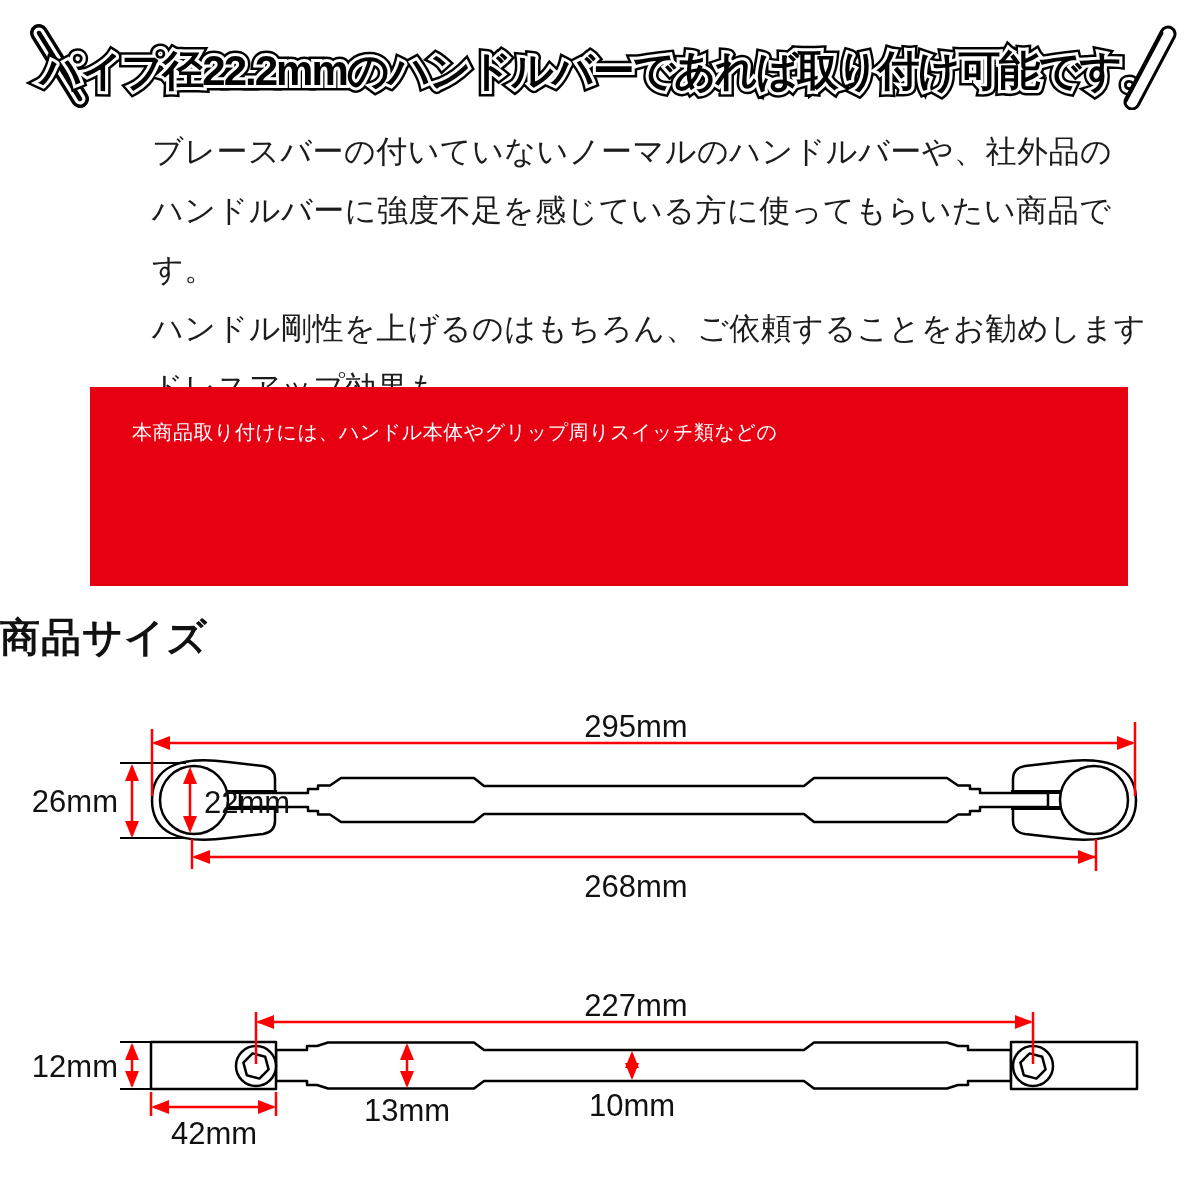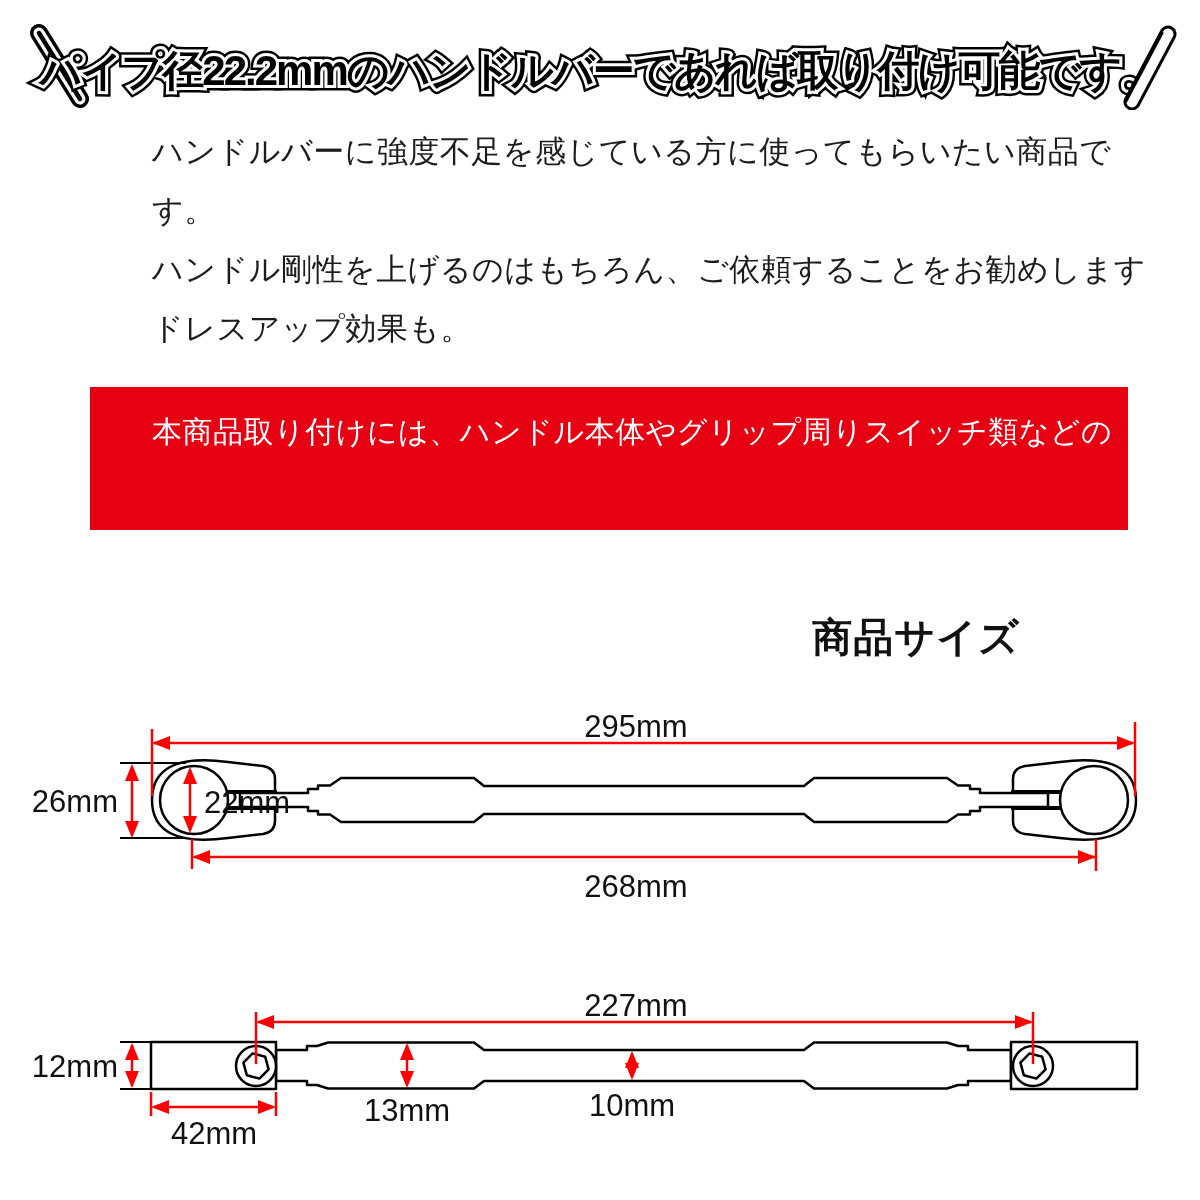--- a/index.html
+++ b/index.html
@@ -13,26 +13,26 @@
   .t-outer{-webkit-text-stroke:11px #000;color:#000;}
   .t-mid{-webkit-text-stroke:6px #fff;color:#fff;}
   .t-core{color:#000;}
   .slash-svg{position:absolute;}
 
   
   .intro{position:absolute;left:152px;top:122px;width:1000px;
          font-size:31px;line-height:59px;color:#1c1c1c;letter-spacing:0.5px;}
 
   
-  .warning{position:absolute;left:90px;top:387px;width:1038px;height:143px;
-           background:#e60012;box-sizing:border-box;padding:20px 0 0 62px;
-           color:#fff;font-size:30px;line-height:50px;letter-spacing:0.5px;}
+  .warning{position:absolute;left:90px;top:387px;width:1038px;height:199px;
+           background:#e60012;box-sizing:border-box;padding:20px 0 0 42px;
+           color:#fff;font-size:20px;line-height:50px;letter-spacing:0.5px;}
 
   
-  .size-title{position:absolute;left:0;top:610px;width:1020px;margin:0;text-align:right;
+  .size-title{position:absolute;left:0;top:610px;width:1020px;margin:0;text-align:left;
               font-size:40px;font-weight:bold;color:#111;letter-spacing:1px;}
 
   .diagram{position:absolute;left:0;}
   .d-side{top:695px;}
   .d-top{top:985px;}
   svg text{font-family:"Liberation Sans","DejaVu Sans",sans-serif;font-size:31px;fill:#111;}
 </style>
 </head>
 <body>
 
@@ -50,20 +50,21 @@
     <span class="title-layer t-core">パイプ径22.2mmのハンドルバーであれば取り付け可能です。</span>
   </div>
 
   <svg class="slash-svg" style="left:1110px;top:22px" width="78" height="88" viewBox="0 0 78 88">
     <line x1="22" y1="80" x2="58" y2="12" stroke="#000" stroke-width="17" stroke-linecap="round"></line>
     <line x1="22" y1="80" x2="58" y2="12" stroke="#fff" stroke-width="11" stroke-linecap="round"></line>
     <line x1="16" y1="79" x2="52" y2="11" stroke="#000" stroke-width="3" stroke-linecap="round"></line>
   </svg>
 
   <div class="intro">
+    <div>ブレースバーの付いていないノーマルのハンドルバーや、社外品の</div>
     <div>ハンドルバーに強度不足を感じている方に使ってもらいたい商品です。</div>
     <div>ハンドル剛性を上げるのはもちろん、ご依頼することをお勧めします</div>
     <div>ドレスアップ効果も。</div>
   </div>
 
   <div class="warning">
     <div>本商品取り付けには、ハンドル本体やグリップ周りスイッチ類などの</div>
   </div>
 
   <h2 class="size-title">商品サイズ</h2>

